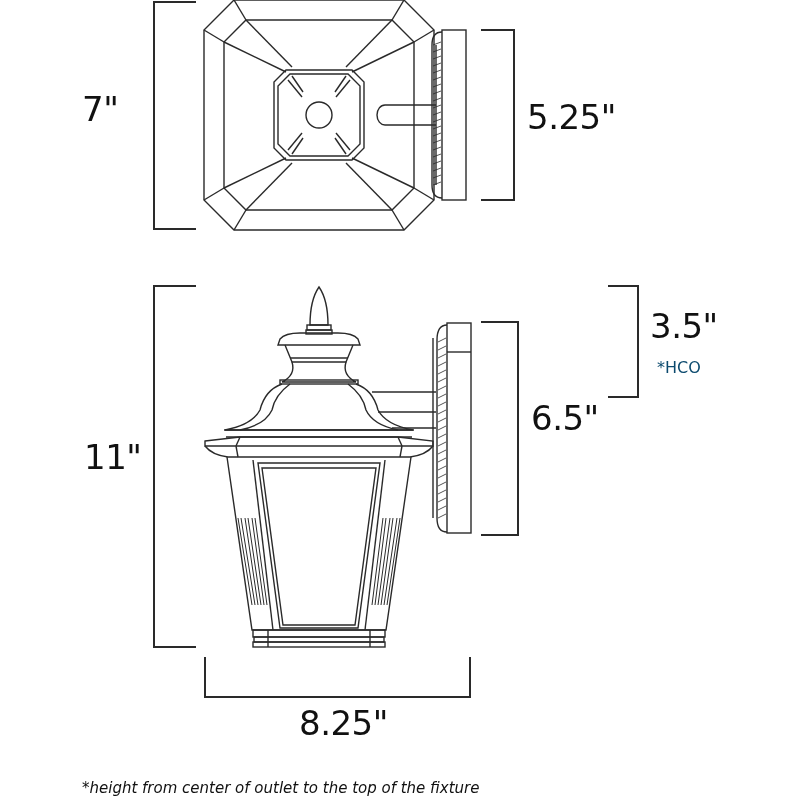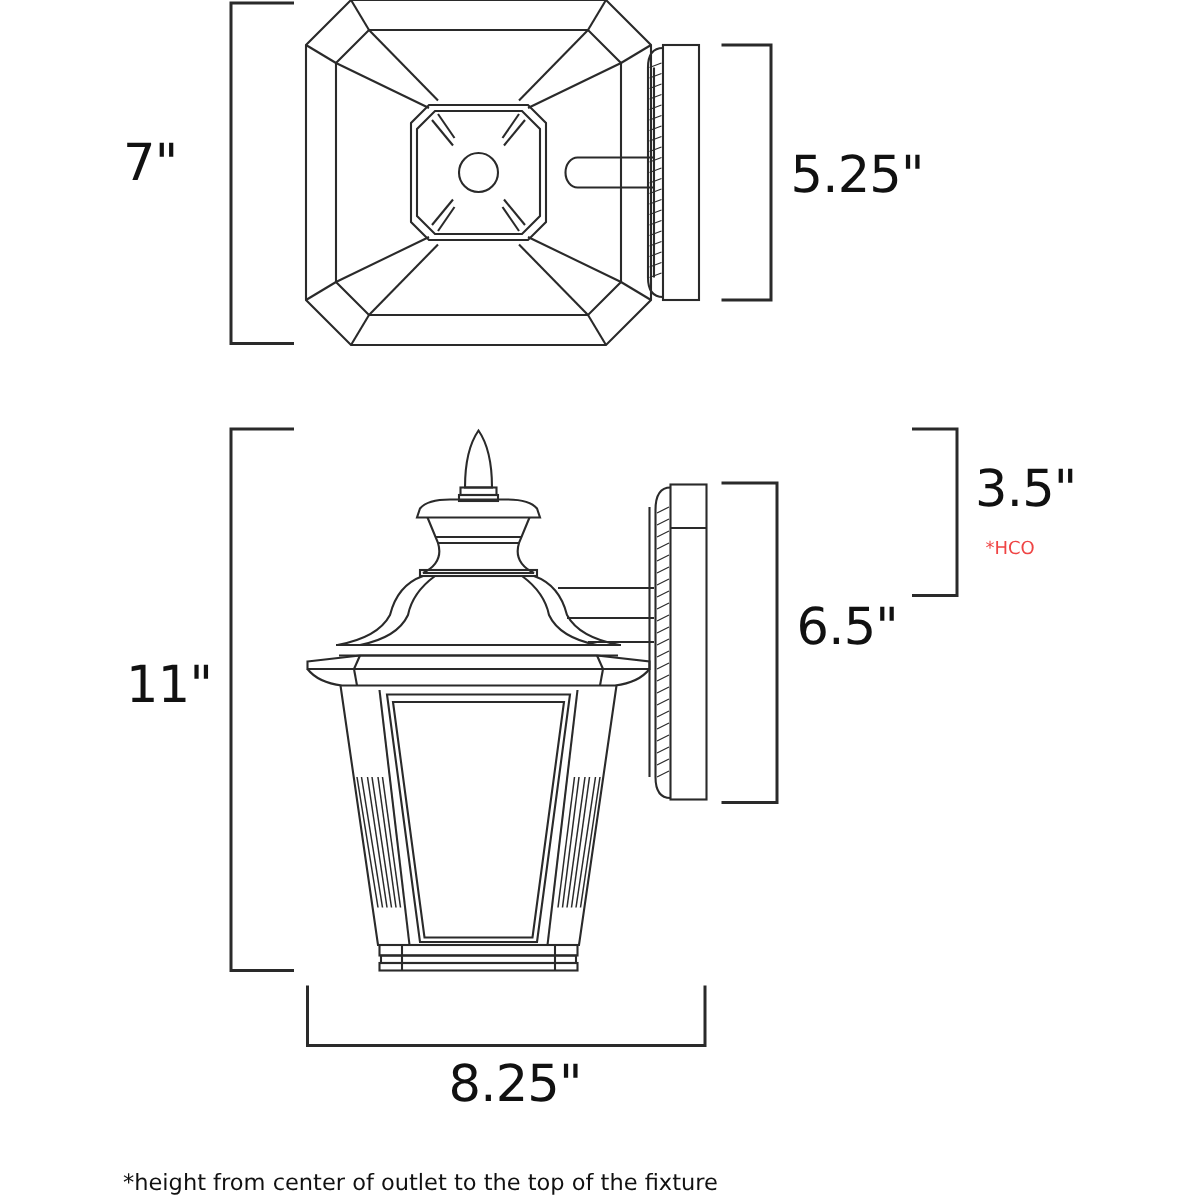--- a/index.html
+++ b/index.html
@@ -1,19 +1,19 @@
 <!DOCTYPE html>
 <html><head>
 <meta charset="utf-8">
 <style>
   html, body { margin: 0; padding: 0; background: #ffffff; }
   body { width: 800px; height: 800px; position: relative; overflow: hidden; font-family: "DejaVu Sans", sans-serif; color: #1a1a1a; }
   svg { position: absolute; left: 0; top: 0; }
   .dim { position: absolute; font-size: 34px; line-height: 1; letter-spacing: -0.5px; color: #111; }
-  .note { position: absolute; font-size: 12px; color: #ef4444; }
+  .note { position: absolute; font-size: 16px; color: #0c4a6e; }
   .footnote { position: absolute; font-size: 15px; color: #111; }
 </style>
 </head>
 <body>
 
 <svg width="800" height="800" viewBox="0 0 800 800" xmlns="http://www.w3.org/2000/svg" fill="none" stroke="#2a2a2a" stroke-width="1.4">
 
   <g>
 
     <polygon points="234,0 404,0 434,30 434,200 404,230 234,230 204,200 204,30"></polygon>
@@ -181,13 +181,13 @@
   </g>
 </svg>
 
 <div class="dim" style="left:82px; top:92px;">7"</div>
 <div class="dim" style="left:527px; top:100px;">5.25"</div>
 <div class="dim" style="left:84px; top:440px;">11"</div>
 <div class="dim" style="left:650px; top:309px;">3.5"</div>
 <div class="note" style="left:657px; top:358px;">*HCO</div>
 <div class="dim" style="left:531px; top:401px;">6.5"</div>
 <div class="dim" style="left:299px; top:706px;">8.25"</div>
-<div class="footnote" style="left:82px; top:779px;">*height from center of outlet to the top of the fixture</div>
+<div class="footnote" style="left:82px; top:779px;font-style:italic;">*height from center of outlet to the top of the fixture</div>
 
 </body></html>

